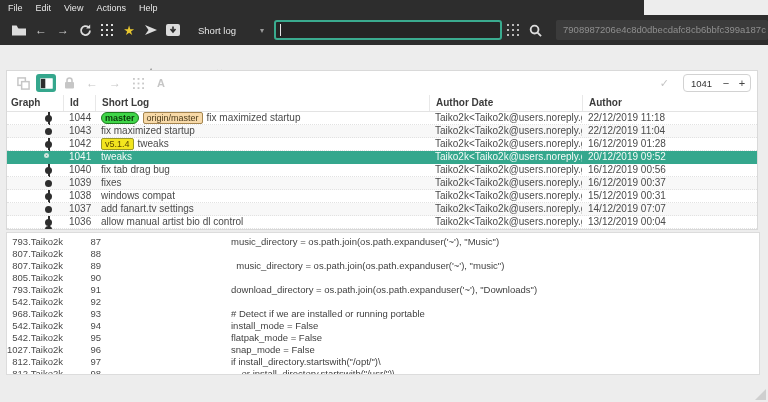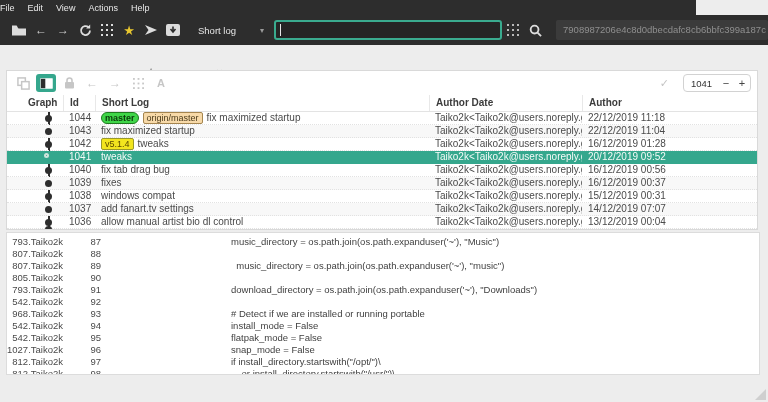--- a/index.html
+++ b/index.html
@@ -1,21 +1,21 @@
 <!DOCTYPE html>
 <html><head>
 <meta charset="utf-8">
 <style>
   * { margin:0; padding:0; box-sizing:border-box; }
   html,body { width:768px; height:402px; overflow:hidden; }
   body { background:#ededed; font-family:"Liberation Sans", sans-serif; position:relative; }
 
   
-  .menubar { position:absolute; left:0; top:0; width:696px; height:15px; background:#2d2d2d;
-             display:flex; align-items:center; }
+  .menubar { position:absolute; left:0; top:0; width:644px; height:15px; background:#2d2d2d;
+             display:flex; align-items:center; padding-left:8px; }
   .menu-item { color:#e8e8e8; font-size:9px; margin-right:13px; cursor:default; }
 
   .toolbar { position:absolute; left:0; top:15px; width:768px; height:30px; background:#2d2d2d;
              display:flex; align-items:center; padding-left:10px; }
   .tbicon { display:inline-flex; align-items:center; justify-content:center; width:18px; height:18px; margin-right:4px; }
   .tbarrow { color:#cfcfcf; font-size:12px; line-height:18px; }
   .star { color:#e7c62f; font-size:13px; }
   .logmode { color:#e6e6e6; font-size:9.5px; margin-left:12px; display:flex; align-items:center; }
   .logmode .caret { color:#9a9a9a; font-size:8px; margin-left:24px; }
   .filter-box { margin-left:10px; width:228px; height:20px; background:#252525; border:2px solid #3aab8f;
@@ -43,21 +43,21 @@
   .checkmark { color:#c4c4c4; font-size:11px; margin-right:14px; }
   .spinner { width:68px; height:18px; border:1px solid #d2d2d2; border-radius:4px; background:#fff;
              display:flex; align-items:center; font-size:9.5px; color:#333; }
   .spinner .val { padding-left:7px; flex:1; }
   .spinner .btn { width:16px; text-align:center; color:#444; font-size:11px; cursor:default; }
 
   .thead { display:grid; grid-template-columns:56px 32px 334px 153px 175px; height:17px;
            border-bottom:1px solid #e3e3e3; font-size:10px; font-weight:bold; color:#3c3c3c; }
   .thead .hc { line-height:16px; padding-left:6px; white-space:nowrap; overflow:hidden; }
   .thead .hc + .hc { border-left:1px solid #e8e8e8; }
-  .thead .hc:first-child { padding-left:21px; }
+  .thead .hc:first-child { padding-left:4px; }
 
   .rows { position:relative; height:119px; overflow:hidden; }
   .rows::before { content:''; position:absolute; left:41px; top:0; height:119px; width:2px; background:#2e2e2e; }
   .rows::after { content:''; position:absolute; left:38px; top:114px; width:7px; height:7px; border-radius:50%; background:#2e2e2e; }
   .crow { display:grid; grid-template-columns:56px 32px 334px 153px 175px; height:13px; font-size:10px;
           color:#4a4a4a; border-bottom:1px dotted #e2e2e2; position:relative; }
   .crow:nth-child(even) { background:#f8f8f8; }
   .crow .cell { line-height:12px; padding-left:6px; white-space:nowrap; overflow:hidden; }
   .crow .graph { position:relative; padding:0; }
   .crow .dot { position:absolute; left:38px; top:3px; width:7px; height:7px; border-radius:50%; background:#2e2e2e; }

